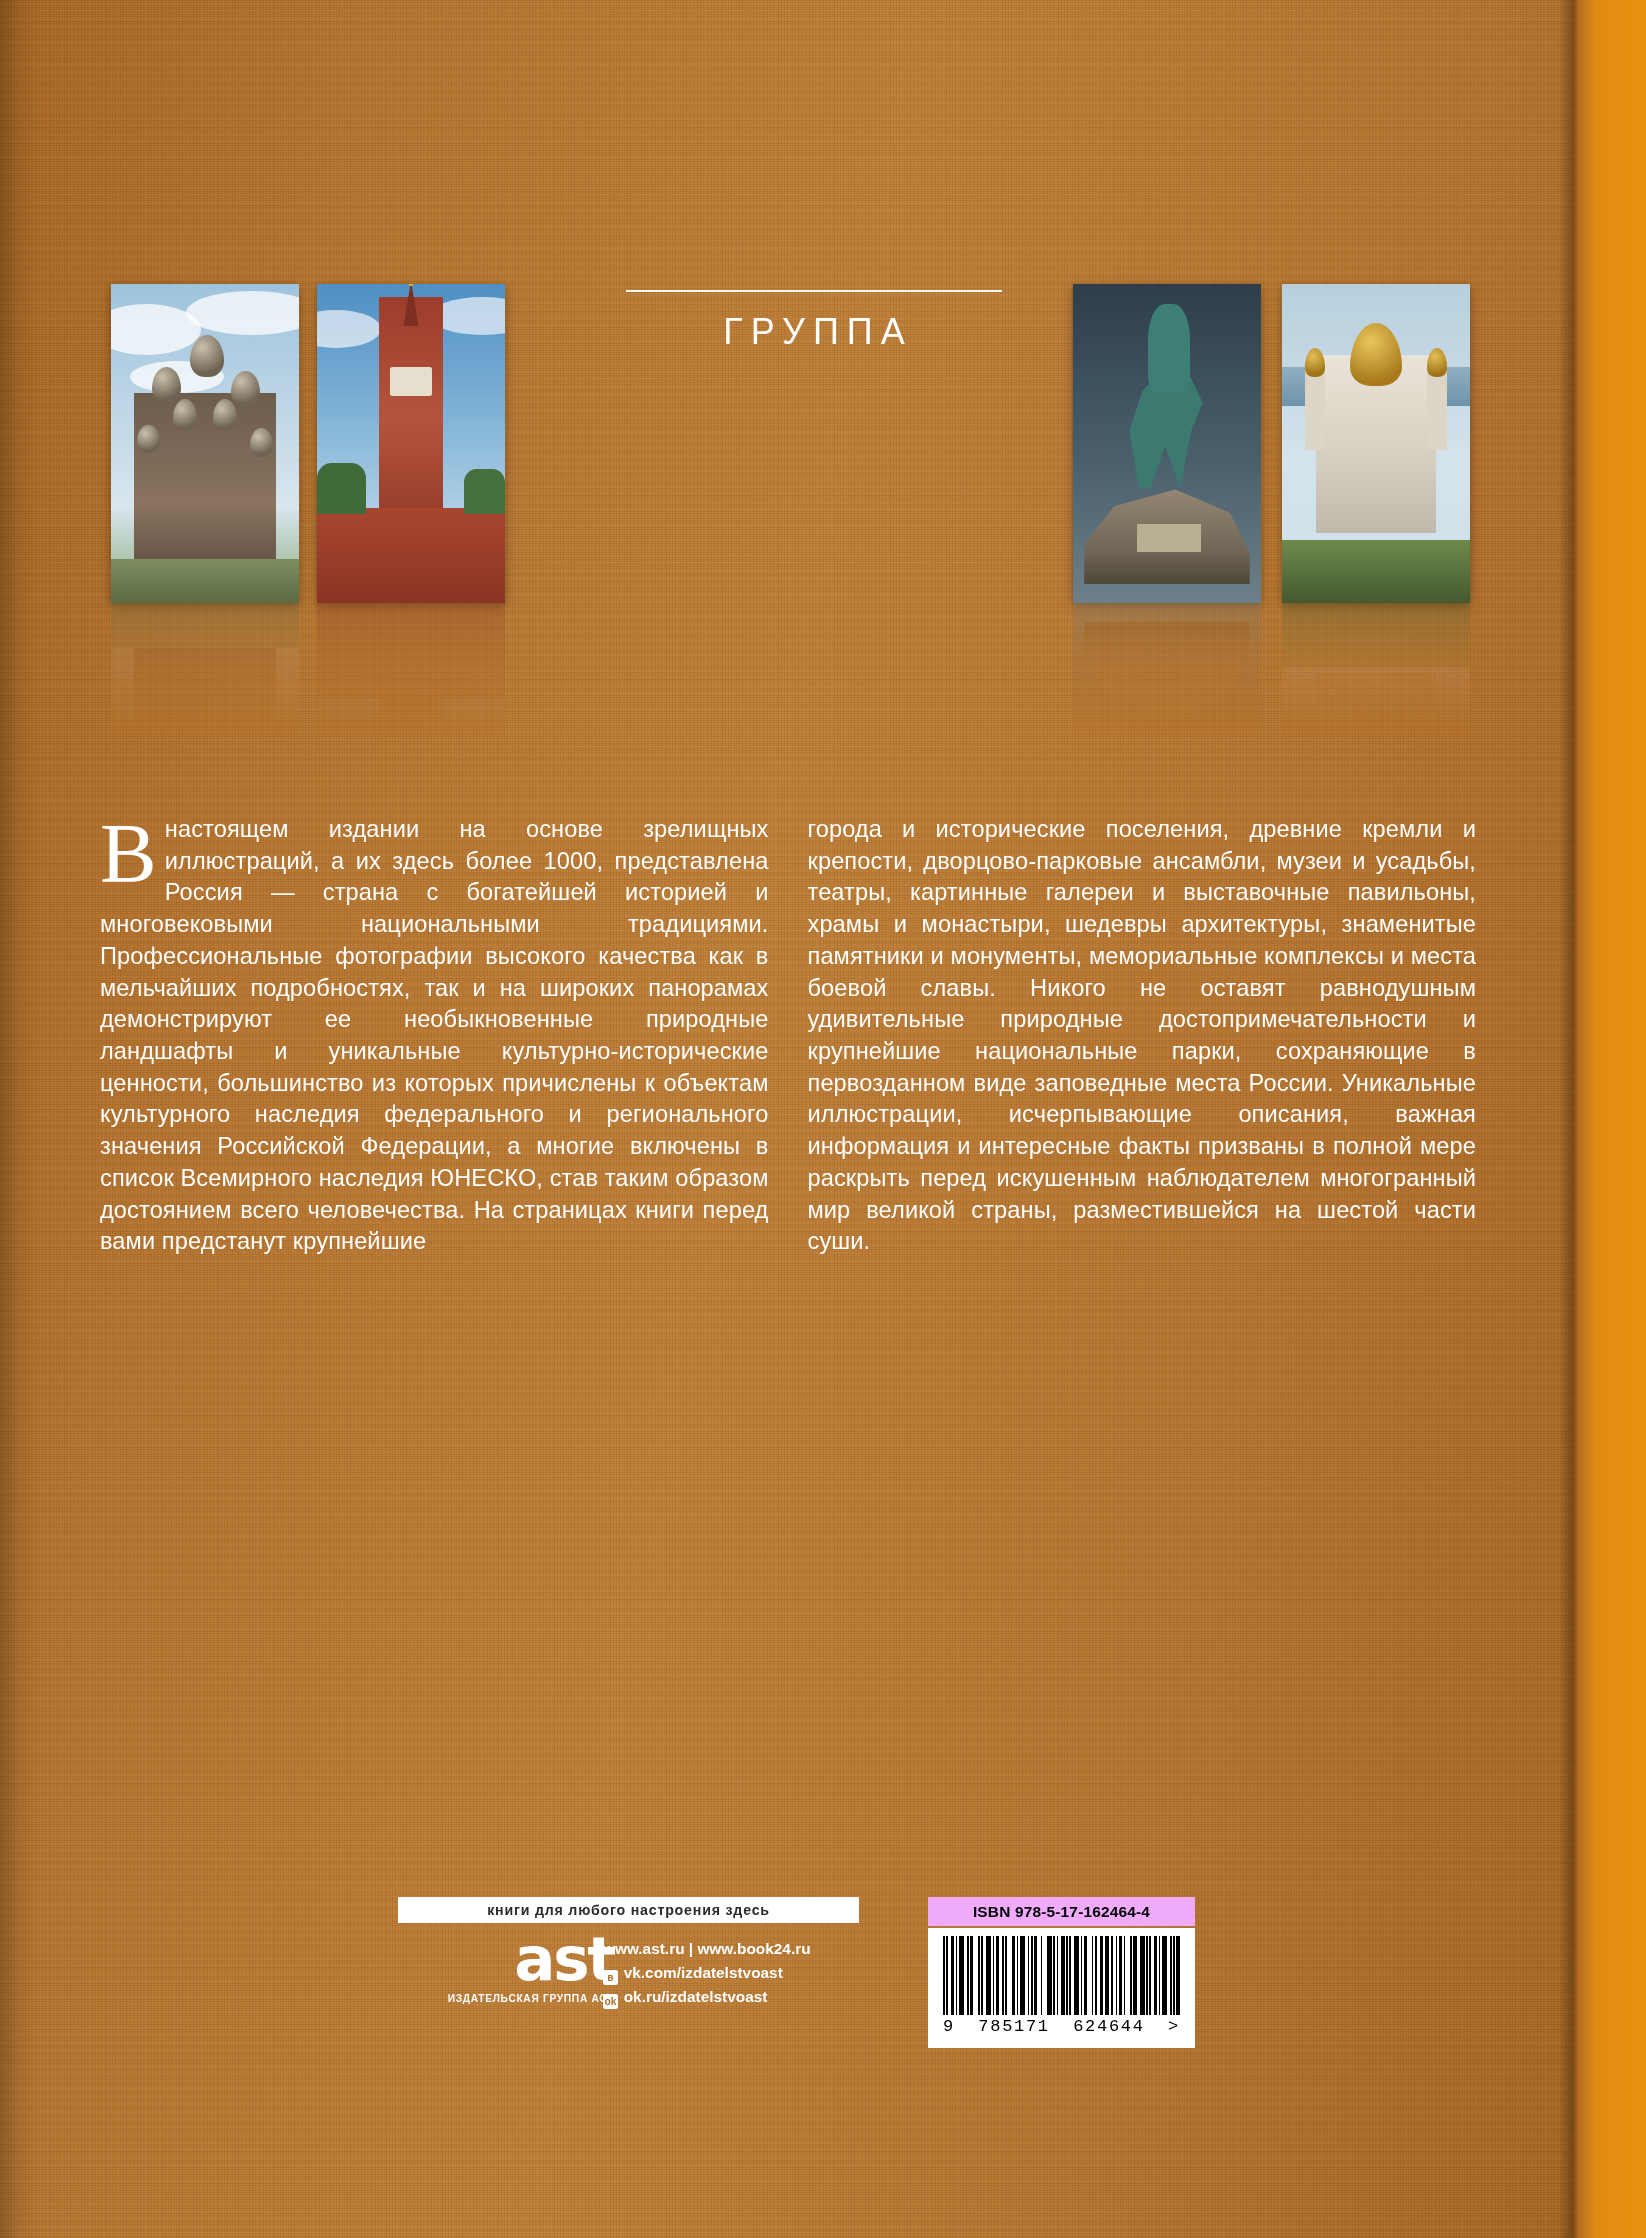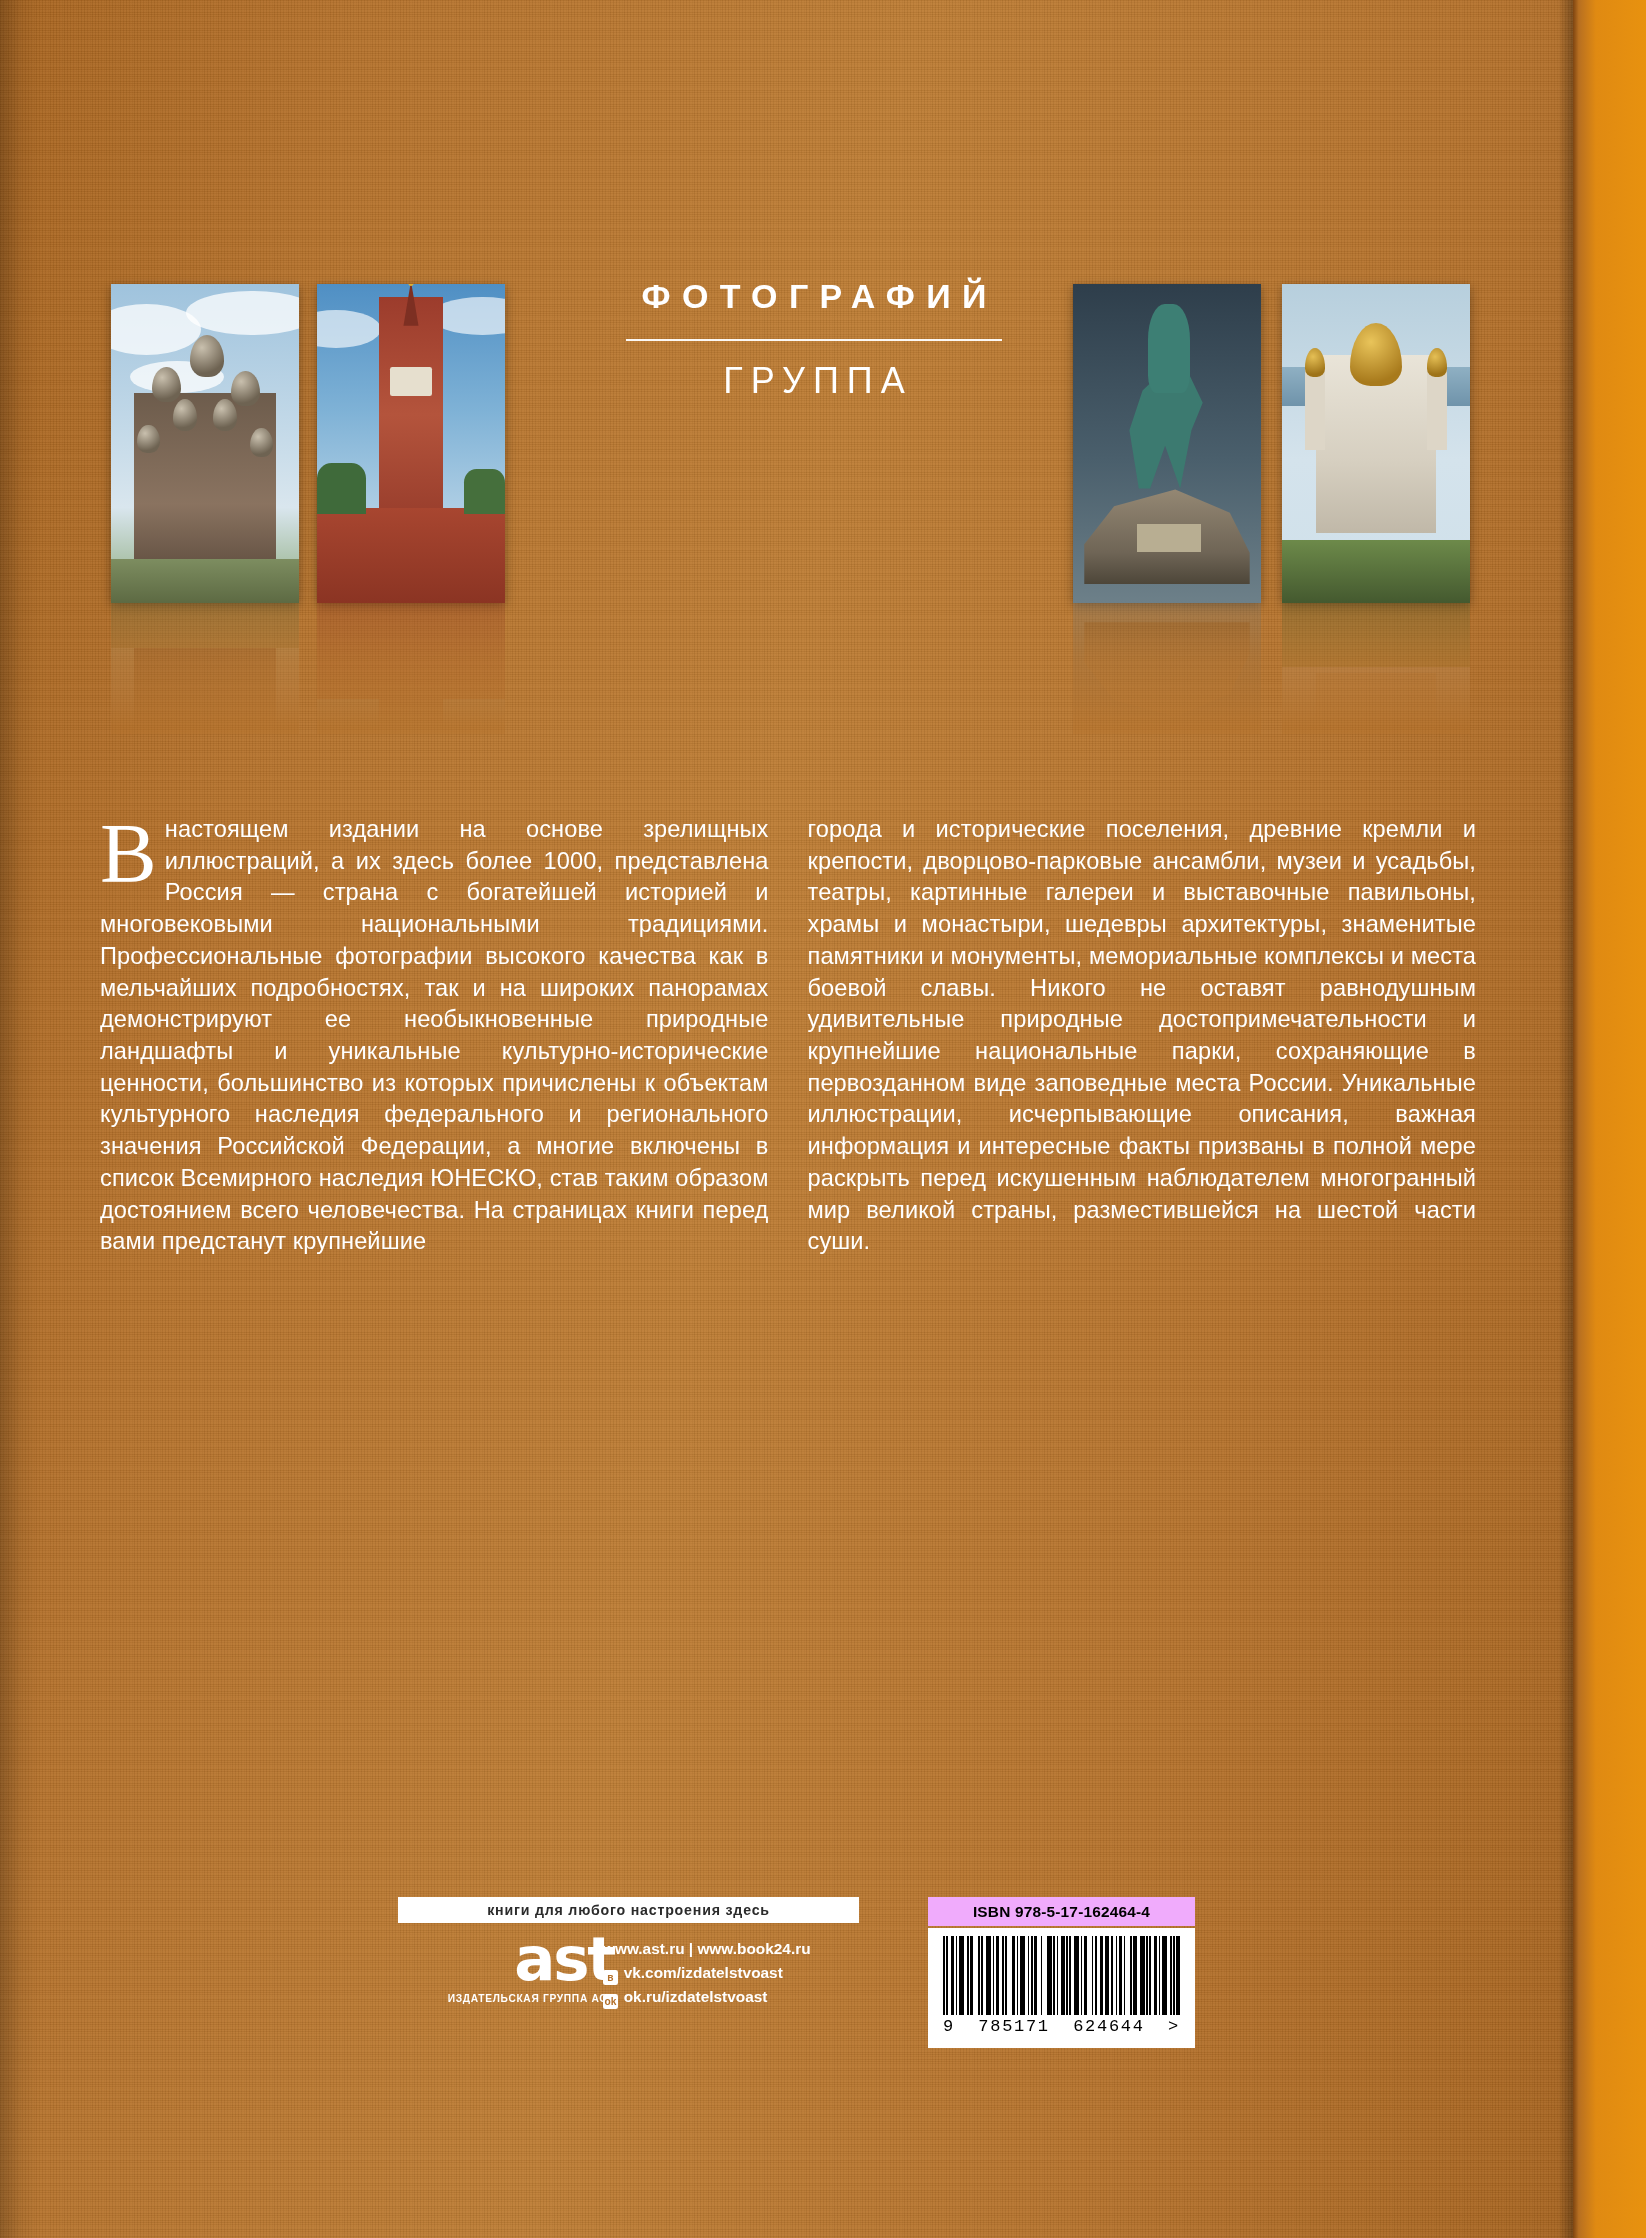--- a/index.html
+++ b/index.html
@@ -377,21 +377,20 @@
     <div class="inner">
         <div class="p4-sky"></div>
         <div class="p4-cath"></div>
         <div class="p4-green"></div>
       </div>
     <div class="fade-mask"></div>
   </div>
 </div>
 
 <div class="titleblock">
-  <div class="subtitle">ФОТОГРАФИЙ</div>
   <div class="rule"></div>
   <div class="country">ГРУППА</div>
 </div>
 
 <div class="blurb">
   <div class="col">
     <p><span class="dropcap">В</span><span> настоящем издании на основе зрелищных иллюстраций, а их здесь более 1000, представлена Россия — страна с богатейшей историей и многовековыми национальными традициями. Профессиональные фотографии высокого качества как в мельчайших подробностях, так и на широких панорамах демонстрируют ее необыкновенные природные ландшафты и уникальные культурно-исторические ценности, большинство из которых причислены к объектам культурного наследия федерального и регионального значения Российской Федерации, а многие включены в список Всемирного наследия ЮНЕСКО, став таким образом достоянием всего человечества. На страницах книги перед вами предстанут крупнейшие</span></p>
   </div>
   <div class="col">
     <p><span>города и исторические поселения, древние кремли и крепости, дворцово-парковые ансамбли, музеи и усадьбы, театры, картинные галереи и выставочные павильоны, храмы и монастыри, шедевры архитектуры, знаменитые памятники и монументы, мемориальные комплексы и места боевой славы. Никого не оставят равнодушным удивительные природные достопримечательности и крупнейшие национальные парки, сохраняющие в первозданном виде заповедные места России. Уникальные иллюстрации, исчерпывающие описания, важная информация и интересные факты призваны в полной мере раскрыть перед искушенным наблюдателем многогранный мир великой страны, разместившейся на шестой части суши.</span></p>

